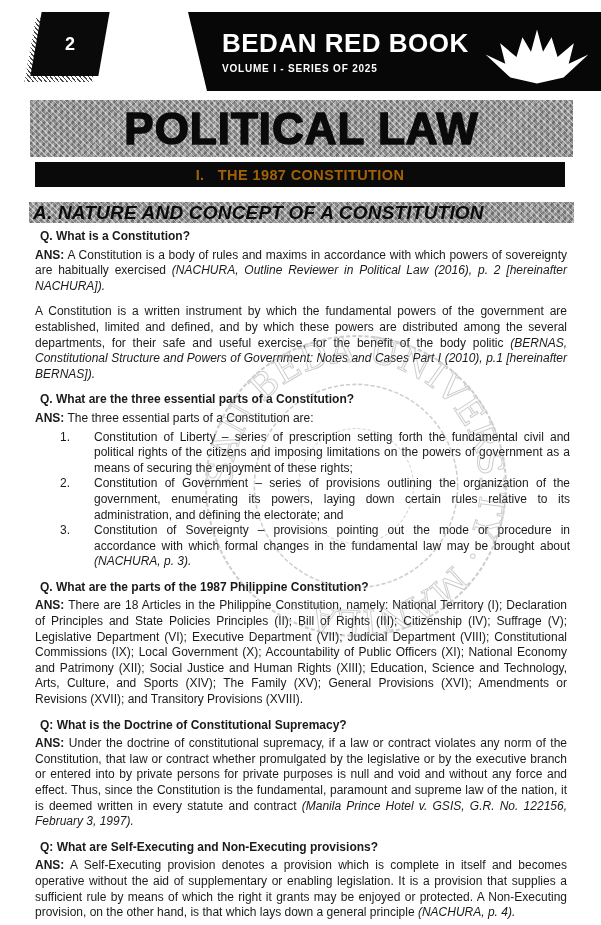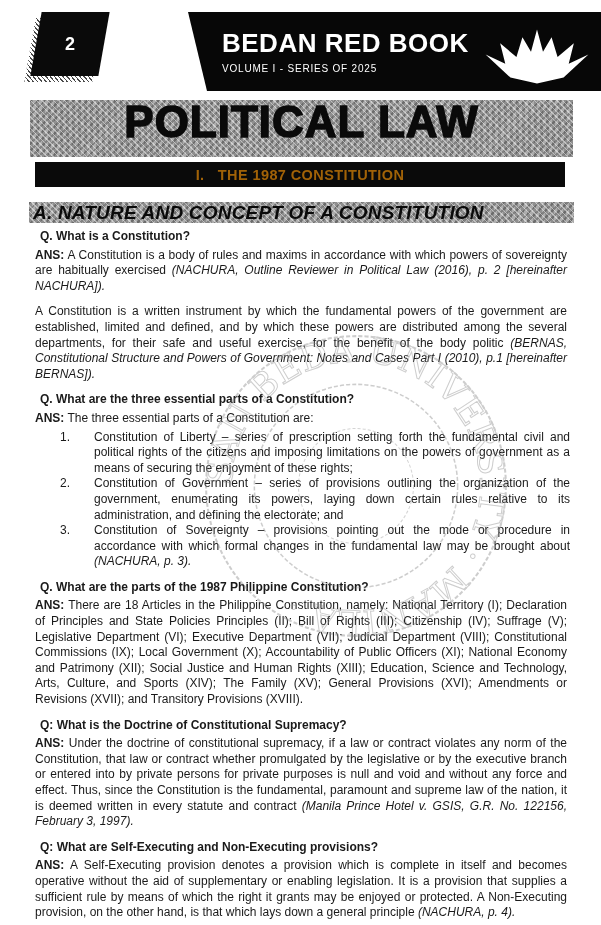--- a/index.html
+++ b/index.html
@@ -28,34 +28,34 @@
 
   
   .header-bar {
     position:absolute; left:188px; right:0; top:12px; height:79px;
     background:#070707;
     clip-path:polygon(0 0, 100% 0, 100% 100%, 19px 100%);
     display:flex; align-items:center;
   }
   .header-text { margin-left:34px; color:#ffffff; }
   .header-title { font-size:26px; font-weight:bold; letter-spacing:0.5px; line-height:26px; white-space:nowrap; }
-  .header-sub { font-size:10px; font-weight:normal; letter-spacing:0.8px; margin-top:7px; white-space:nowrap; }
+  .header-sub { font-size:10px; font-weight:bold; letter-spacing:0.8px; margin-top:7px; white-space:nowrap; }
   .crown { margin-left:14px; margin-top:14px; flex:0 0 auto; }
 
   
   .texture {
     background-color:#a6a6a6;
     background-image:
       repeating-linear-gradient(45deg, rgba(255,255,255,0.45) 0 1px, transparent 1px 4px),
       repeating-linear-gradient(135deg, rgba(30,30,30,0.30) 0 2px, transparent 2px 5px),
       repeating-linear-gradient(90deg, rgba(120,120,120,0.5) 0 3px, rgba(180,180,180,0.5) 3px 6px);
   }
   .title-banner {
     position:absolute; left:30px; top:100px; width:543px; height:57px;
-    display:flex; align-items:flex-start; justify-content:center;
+    display:flex; align-items:center; justify-content:center;
   }
   .title-banner span {
     font-size:44px; font-weight:bold; letter-spacing:1px; color:#0a0a0a;
     -webkit-text-stroke:1.5px #0a0a0a;
     line-height:1;
   }
   .chapter-bar {
     position:absolute; left:35px; top:162px; width:530px; height:25px;
     background:#0a0a0a; color:#a16207;
     display:flex; align-items:center; justify-content:center;

